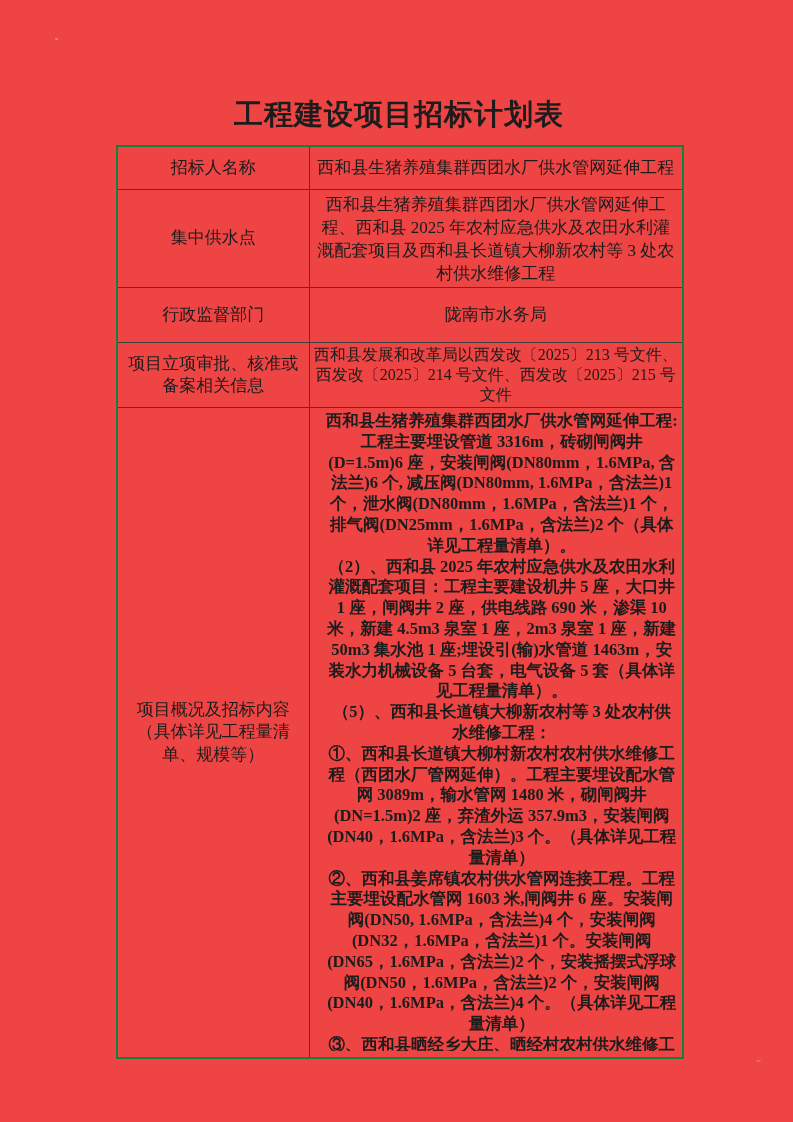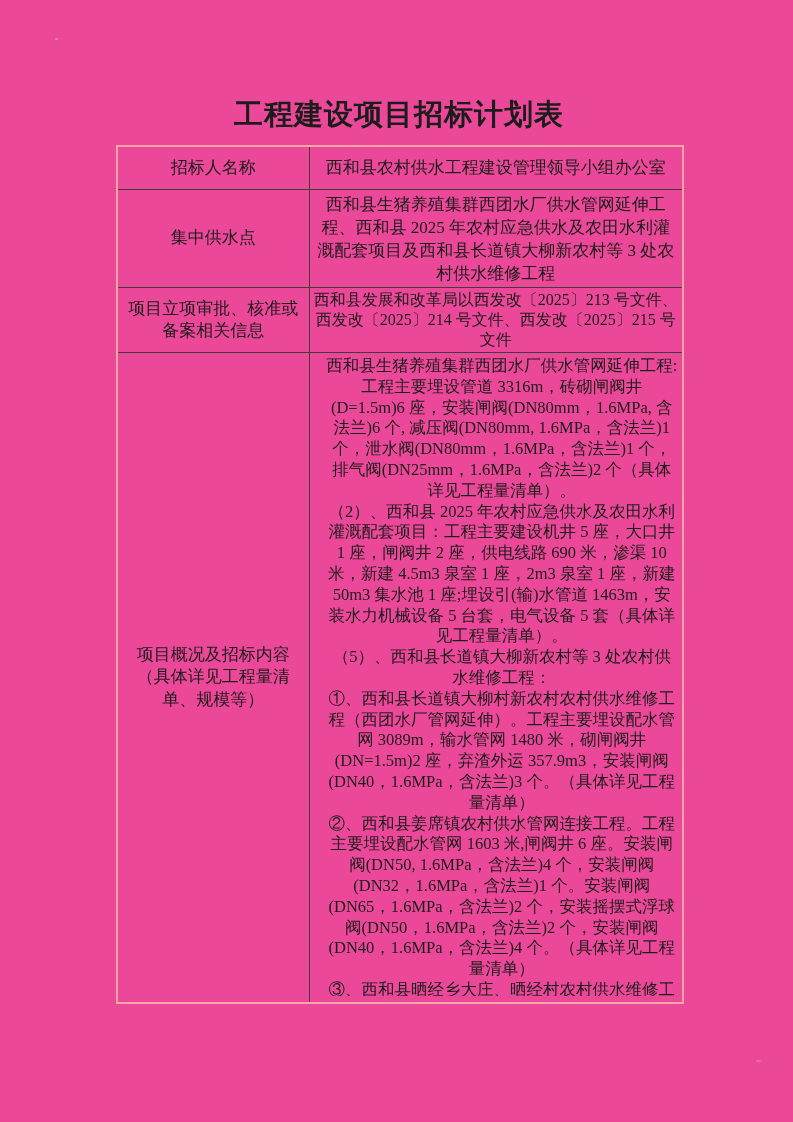--- a/index.html
+++ b/index.html
@@ -4,21 +4,21 @@
 <style>
   html, body {
     margin: 0;
     padding: 0;
     background: #ffffff;
   }
   .page {
     position: relative;
     width: 793px;
     height: 1122px;
-    background: #ec4899;
+    background: #ef4444;
     overflow: hidden;
     font-family: "Liberation Serif", "DejaVu Serif", serif;
     color: #1c1c1c;
   }
   .doc-title {
     position: absolute;
     top: 94px;
     left: 116px;
     width: 566px;
     text-align: center;
@@ -40,21 +40,21 @@
   table.doc-table td {
     border: 1.6px solid #3e3e3e;
     padding: 2px 4px;
     text-align: center;
     vertical-align: middle;
     font-size: 17px;
     line-height: 1.32;
     overflow: hidden;
   }
   table.doc-table {
-    border: 2px solid #fca5a5;
+    border: 2px solid #15803d;
   }
   col.c-label { width: 192px; }
   col.c-value { width: 374px; }
 
   tr.r1 td { height: 38px; }
   tr.r2 td { height: 93px; }
   tr.r3 td { height: 50px; }
   tr.r4 td { height: 60px; }
   tr.r5 td { height: 645px; }
 
@@ -68,20 +68,21 @@
     line-height: 23px;
   }
   tr.r4 td.value-cell {
     font-size: 16px;
     line-height: 20px;
     margin-left: 39px;
   }
   tr.r5 td.value-cell {
     vertical-align: top;
     padding: 3px 4px 0 16px;
+    font-weight: bold;
   }
   .overview-content {
     height: 640px;
     overflow: hidden;
     font-size: 16.5px;
     line-height: 20.8px;
     text-align: center;
   }
   .overview-content .para {
     margin: 0;
@@ -106,25 +107,29 @@
   <h1 class="doc-title">工程建设项目招标计划表</h1>
 
   <table class="doc-table">
     <colgroup>
       <col class="c-label">
       <col class="c-value">
     </colgroup>
     <tbody>
       <tr class="r1">
         <td class="label-cell">招标人名称</td>
-        <td class="value-cell">西和县农村供水工程建设管理领导小组办公室</td>
+        <td class="value-cell">西和县生猪养殖集群西团水厂供水管网延伸工程</td>
       </tr>
       <tr class="r2">
         <td class="label-cell">集中供水点</td>
         <td class="value-cell">西和县生猪养殖集群西团水厂供水管网延伸工程、西和县 2025 年农村应急供水及农田水利灌溉配套项目及西和县长道镇大柳新农村等 3 处农村供水维修工程</td>
+      </tr>
+      <tr class="r3">
+        <td class="label-cell">行政监督部门</td>
+        <td class="value-cell">陇南市水务局</td>
       </tr>
       <tr class="r4">
         <td class="label-cell">项目立项审批、核准或备案相关信息</td>
         <td class="value-cell">西和县发展和改革局以西发改〔2025〕213 号文件、西发改〔2025〕214 号文件、西发改〔2025〕215 号文件</td>
       </tr>
       <tr class="r5">
         <td class="label-cell">项目概况及招标内容（具体详见工程量清单、规模等）</td>
         <td class="value-cell">
           <div class="overview-content">
               <div class="para">西和县生猪养殖集群西团水厂供水管网延伸工程: 工程主要埋设管道 3316m，砖砌闸阀井(D=1.5m)6 座，安装闸阀(DN80mm，1.6MPa, 含法兰)6 个, 减压阀(DN80mm, 1.6MPa，含法兰)1 个，泄水阀(DN80mm，1.6MPa，含法兰)1 个，排气阀(DN25mm，1.6MPa，含法兰)2 个（具体详见工程量清单）。</div>

